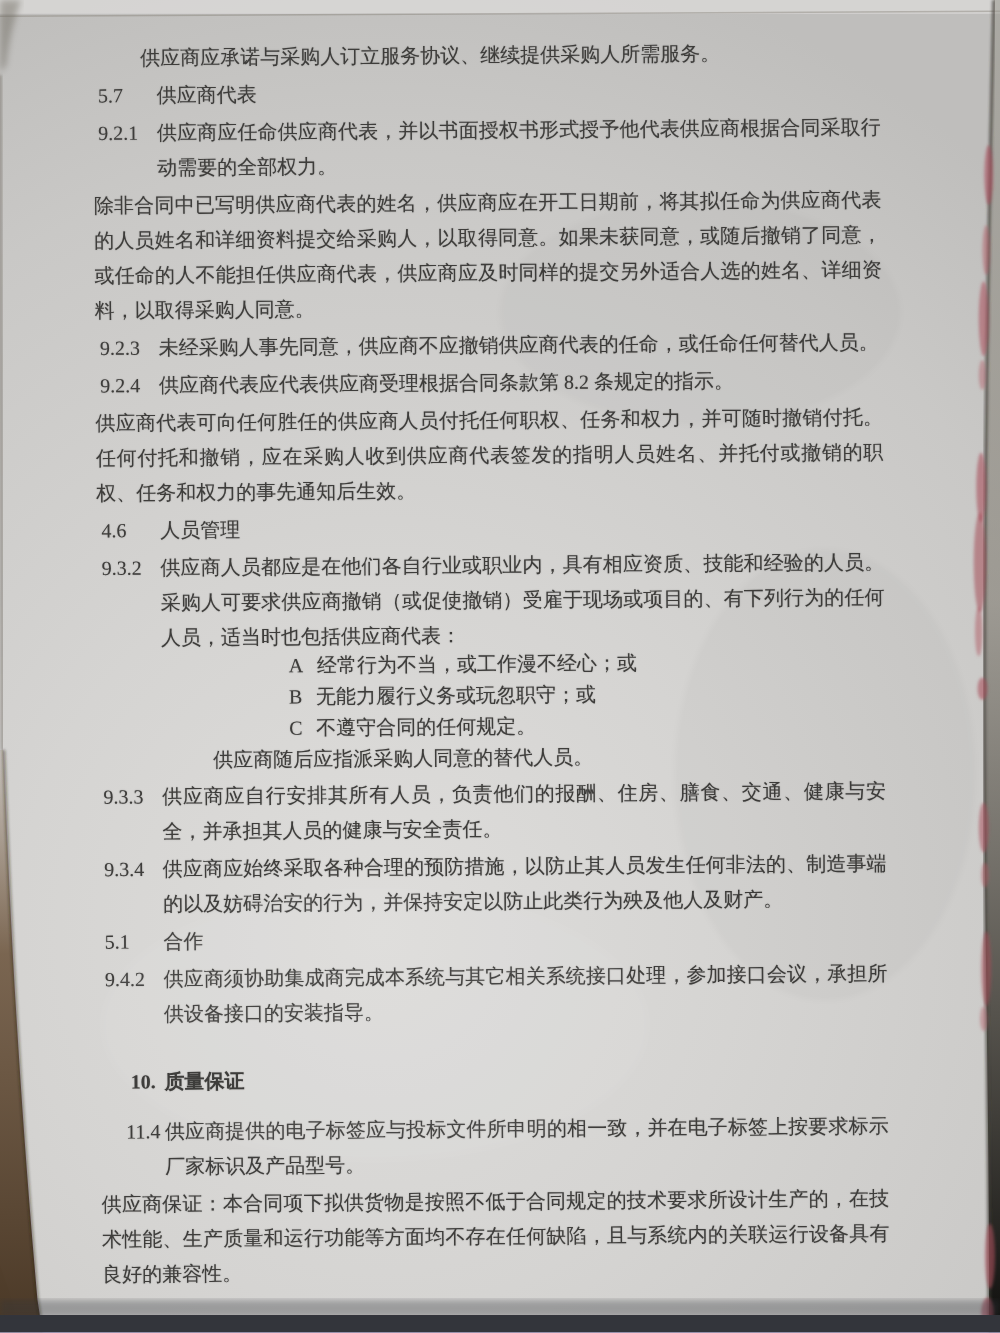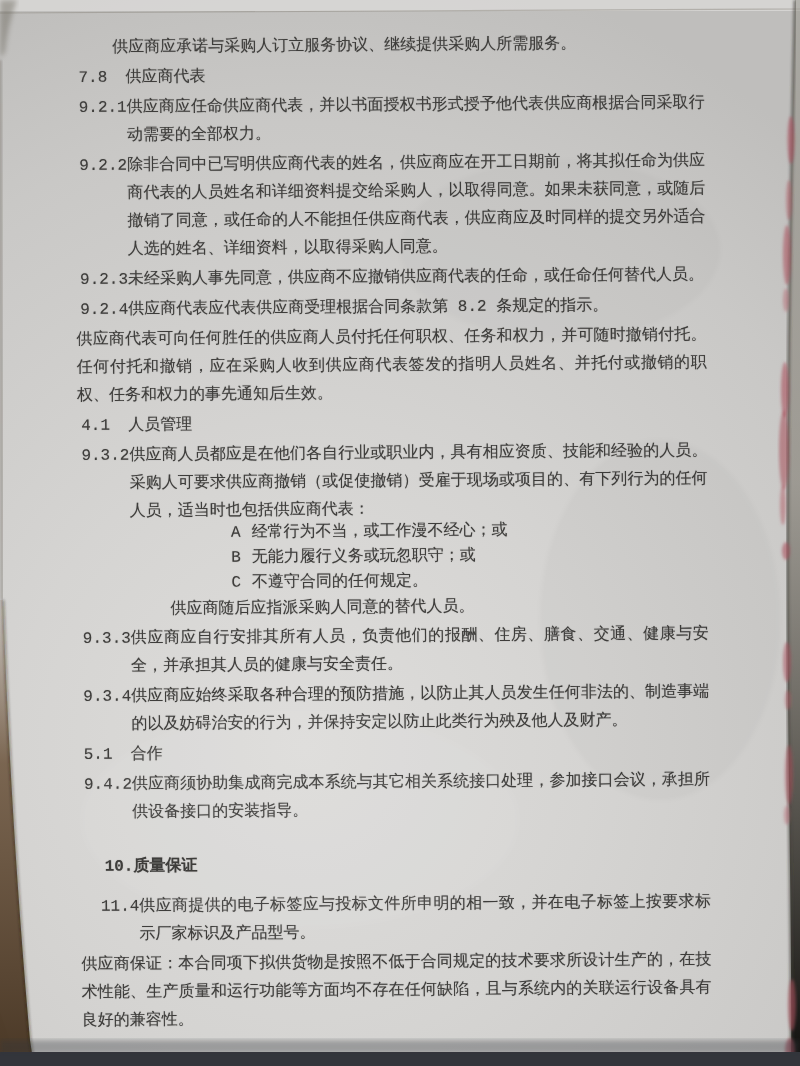--- a/index.html
+++ b/index.html
@@ -1,19 +1,19 @@
 <!DOCTYPE html>
 <html><head>
 <meta charset="utf-8">
 <style>
   html,body{margin:0;padding:0;background:#777;}
   .stage{
     position:relative;width:800px;height:1066px;overflow:hidden;
     background:#c4b5fd;
-    font-family:Liberation Mono, monospace;
+    font-family:Liberation Serif, serif;
   }
   .paper-bg{
     position:absolute;inset:0;
     background:radial-gradient(ellipse 95% 75% at 38% 70%, #dedddb 0%, #d5d4d2 38%, #c9c8c6 78%, #bfbebc 100%);
   }
   .doc{
     position:absolute;left:74px;top:26px;width:630px;padding-top:8px;
     transform:rotate(-0.45deg);transform-origin:0 0;
     color:#3e3d3b;font-size:16px;line-height:28px;
     text-shadow:0 0 1px rgba(62,61,59,0.45);
@@ -39,50 +39,49 @@
   <div class="paper-bg"></div>
 
   <div class="doc">
 
     <div class="row intro">
       <span class="num"></span>
       <span class="txt">供应商应承诺与采购人订立服务协议、继续提供采购人所需服务。</span>
     </div>
 
     <div class="row">
-      <span class="num">7.8</span>
+      <span class="num">5.7</span>
       <span class="txt">供应商代表</span>
     </div>
 
     <div class="row">
       <span class="num">9.2.1</span>
       <span class="txt">供应商应任命供应商代表，并以书面授权书形式授予他代表供应商根据合同采取行动需要的全部权力。</span>
     </div>
 
     <div class="row">
-      <span class="num">9.2.2</span>
       <span class="txt">除非合同中已写明供应商代表的姓名，供应商应在开工日期前，将其拟任命为供应商代表的人员姓名和详细资料提交给采购人，以取得同意。如果未获同意，或随后撤销了同意，或任命的人不能担任供应商代表，供应商应及时同样的提交另外适合人选的姓名、详细资料，以取得采购人同意。</span>
     </div>
 
     <div class="row">
       <span class="num">9.2.3</span>
       <span class="txt">未经采购人事先同意，供应商不应撤销供应商代表的任命，或任命任何替代人员。</span>
     </div>
 
     <div class="row">
       <span class="num">9.2.4</span>
       <span class="txt">供应商代表应代表供应商受理根据合同条款第 8.2 条规定的指示。</span>
     </div>
 
     <div class="row">
       <span class="txt">供应商代表可向任何胜任的供应商人员付托任何职权、任务和权力，并可随时撤销付托。任何付托和撤销，应在采购人收到供应商代表签发的指明人员姓名、并托付或撤销的职权、任务和权力的事先通知后生效。</span>
     </div>
 
     <div class="row">
-      <span class="num">4.1</span>
+      <span class="num">4.6</span>
       <span class="txt">人员管理</span>
     </div>
 
     <div class="row">
       <span class="num">9.3.2</span>
       <span class="txt">供应商人员都应是在他们各自行业或职业内，具有相应资质、技能和经验的人员。采购人可要求供应商撤销（或促使撤销）受雇于现场或项目的、有下列行为的任何人员，适当时也包括供应商代表：</span>
     </div>
 
     <div class="sub-list">
       <div class="sub-item">

